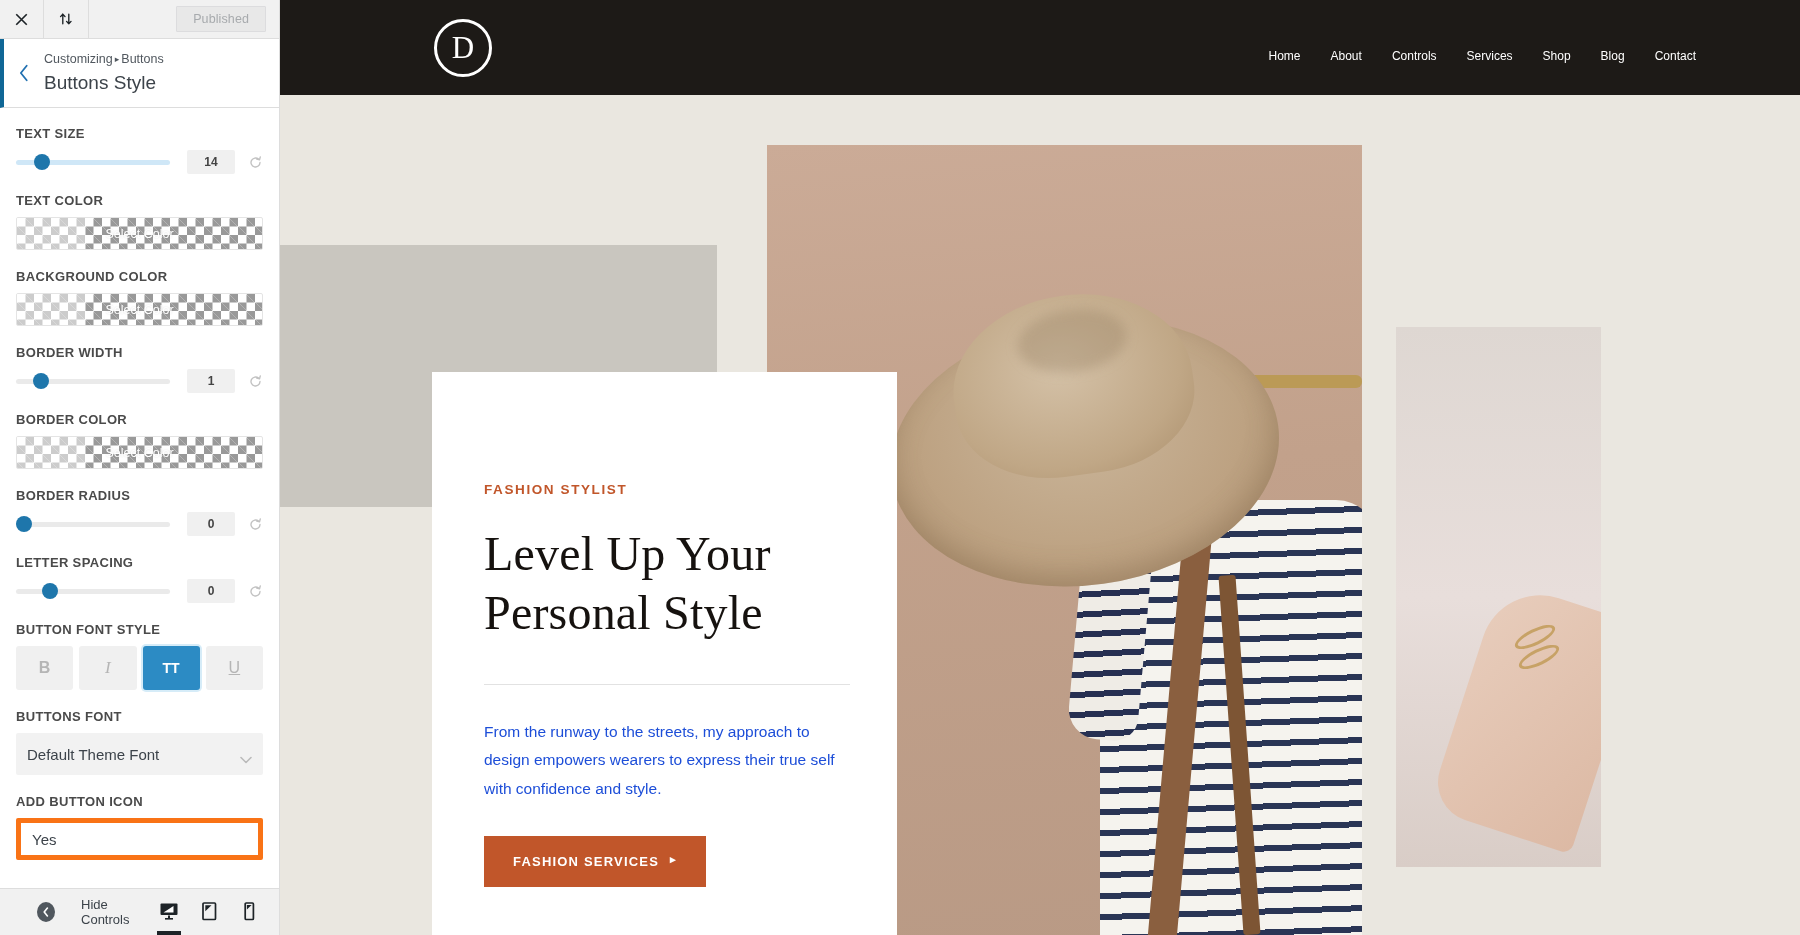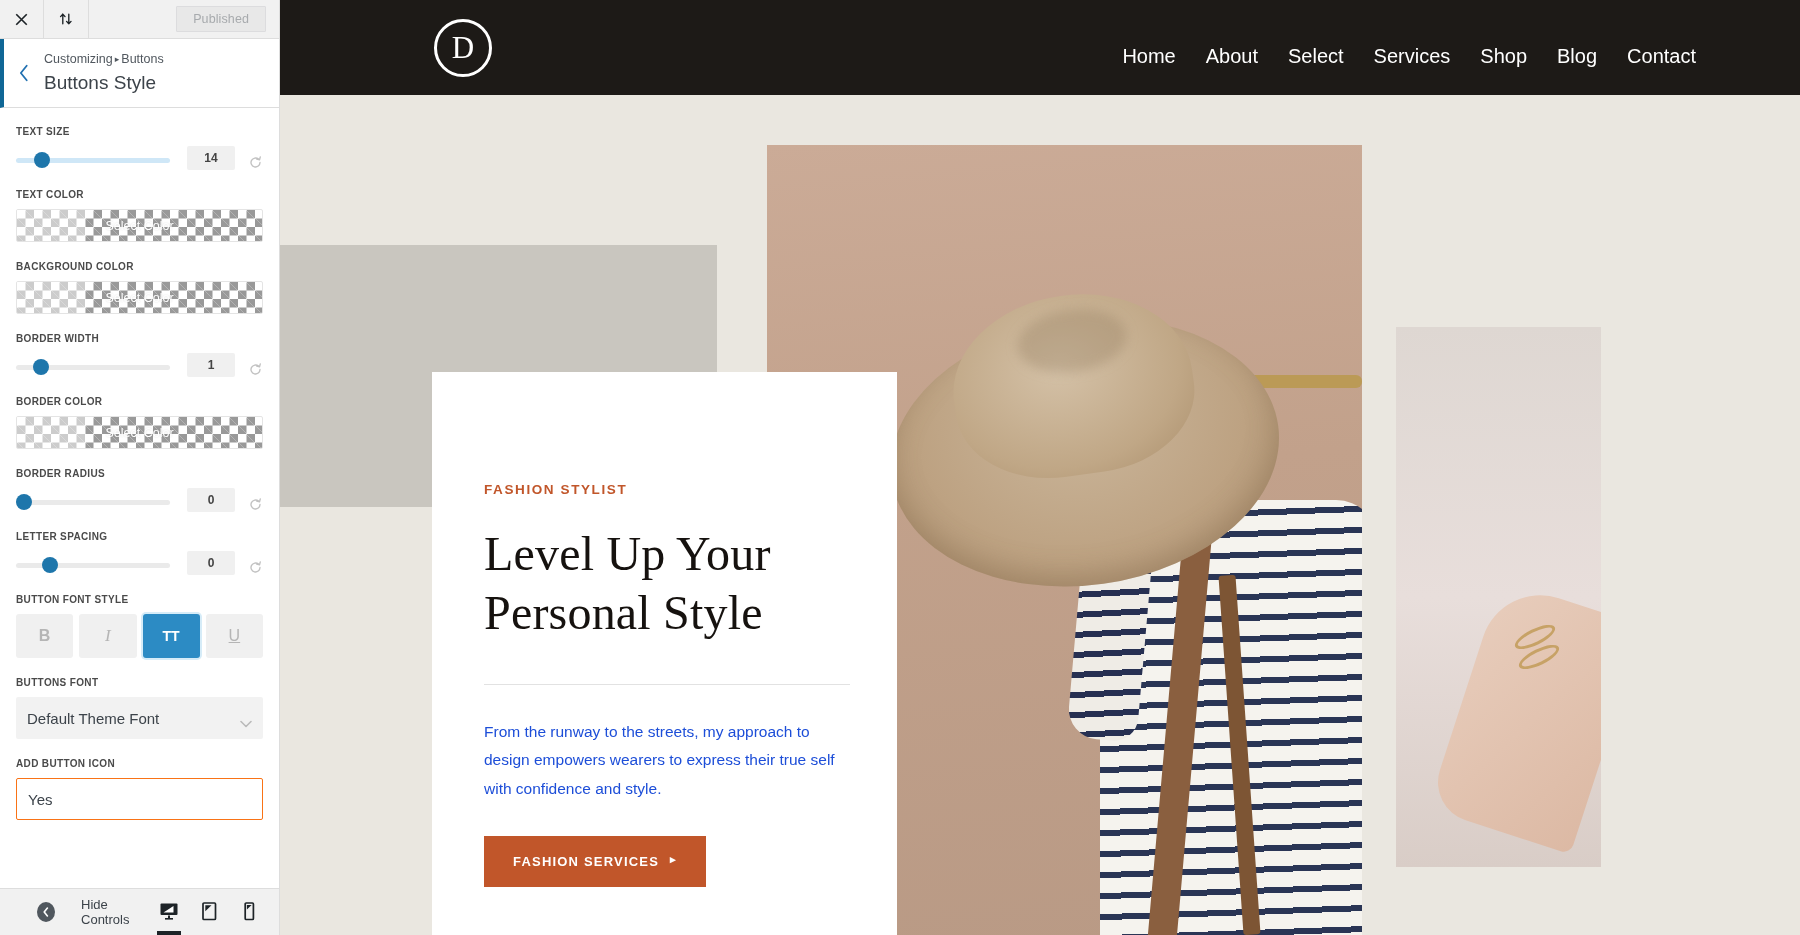--- a/index.html
+++ b/index.html
@@ -54,24 +54,24 @@
   .cz-crumb { font-size: 12.5px; color: #50575e; line-height: 1.5; }
   .cz-crumb .sep { font-size: 9px; vertical-align: 1px; margin: 0 2px; }
   .cz-title { font-size: 19px; color: #3c434a; font-weight: 400; line-height: 1.45; }
 
   .cz-body {
     position: absolute; top: 108px; left: 0; right: 0; bottom: 47px;
     overflow: hidden; padding: 18px 16px 0 16px; background: #fff;
   }
   .ctrl { margin-bottom: 19px; }
   .ctrl-label {
-    font-size: 10px; font-weight: bold; color: #4a4a4a;
+    font-size: 13px; font-weight: bold; color: #4a4a4a;
     letter-spacing: .35px; margin-bottom: 9px; text-transform: uppercase;
   }
-  .slider-row { display: flex; align-items: flex-end; gap: 0; }
+  .slider-row { display: flex; align-items: center; gap: 0; }
   .slider-wrap {
     position: relative; height: 20px; flex: 1; max-width: 168px;
     display: flex; align-items: center;
   }
   .slider-track {
     position: absolute; left: 0; right: 0; height: 5px;
     background: #eaeaea; border-radius: 3px;
   }
   .slider-track.filled { background: #cfe7f7; }
   .slider-knob {
@@ -132,21 +132,21 @@
   .select-box {
     position: relative; height: 42px; background: #f2f2f2;
     border: none; border-radius: 2px; display: flex; align-items: center;
     padding: 0 30px 0 11px; font-size: 15px; color: #3c434a; cursor: pointer;
   }
   .select-caret {
     position: absolute; right: 11px; top: 50%; transform: translateY(-50%);
     width: 12px; height: 8px; opacity: .35;
   }
   .select-box.plain {
-    background: #fff; border: 1px solid #f97316;
+    background: #fff; border: 5px solid #f97316;
   }
 
   .cz-footer {
     position: absolute; left: 0; right: 0; bottom: 0; height: 47px;
     background: #f1f1f1; border-top: 1px solid #ddd;
     display: flex; align-items: center; padding: 0 13px;
   }
   .hide-controls { display: flex; align-items: center; gap: 26px; cursor: pointer; padding-left: 24px; }
   .hc-circle {
     width: 20px; height: 20px; border-radius: 50%; background: #50575e;
@@ -180,21 +180,21 @@
     width: 58px; height: 58px; border: 3px solid #fff; border-radius: 50%;
     display: flex; align-items: center; justify-content: center;
     color: #fff; font-size: 31px; font-family: "Liberation Serif", serif;
     font-weight: 300; line-height: 1;
   }
   .nav {
     position: absolute; right: 104px; top: 50%; transform: translateY(-50%);
     display: flex; gap: 30px;
   }
   .nav a {
-    color: #fff; font-size: 20px; text-decoration: none;
+    color: #fff; font-size: 12px; text-decoration: none;
     font-family: "Liberation Sans", sans-serif;
     margin-top: 16px;
   }
 
   .hero { position: relative; height: 720px; background: #eae7e0; }
   .grey-block {
     position: absolute; left: 0; top: 150px; width: 437px; height: 262px;
     background: #c9c6bf;
   }
   .photo-main {
@@ -505,21 +505,21 @@
 
   </aside>
 
   <main class="preview">
 
     <header class="site-header">
       <div class="logo-circle">D</div>
       <nav class="nav">
         <a href="#">Home</a>
         <a href="#">About</a>
-        <a href="#">Select</a>
+        <a href="#">Controls</a>
         <a href="#">Services</a>
         <a href="#">Shop</a>
         <a href="#">Blog</a>
         <a href="#">Contact</a>
       </nav>
     </header>
 
     <section class="hero">
 
       <div class="grey-block"></div>

